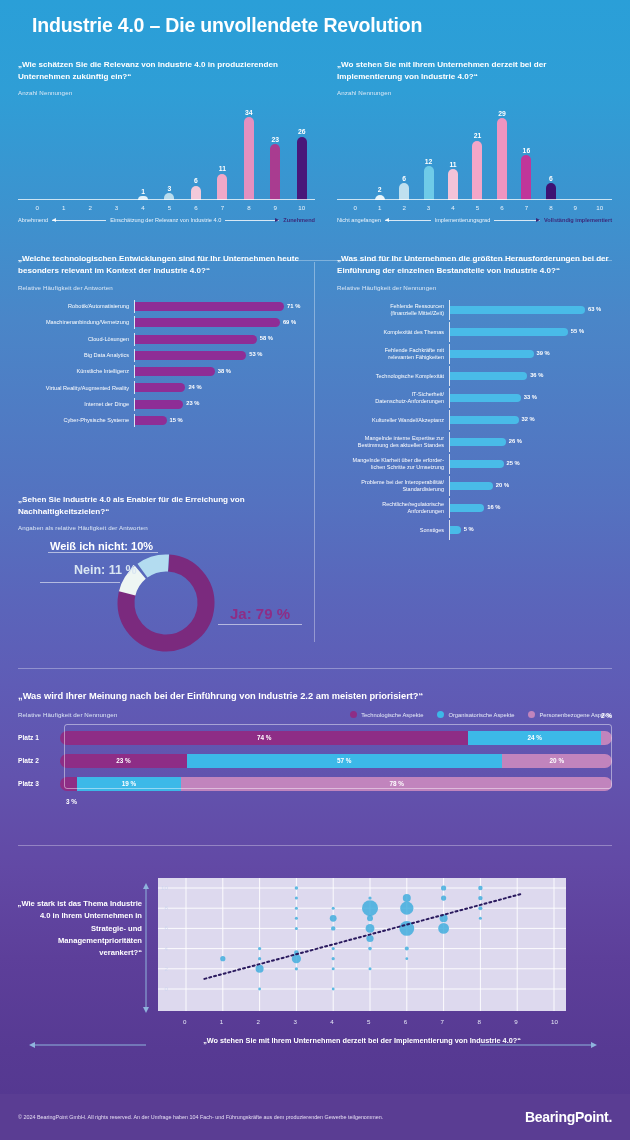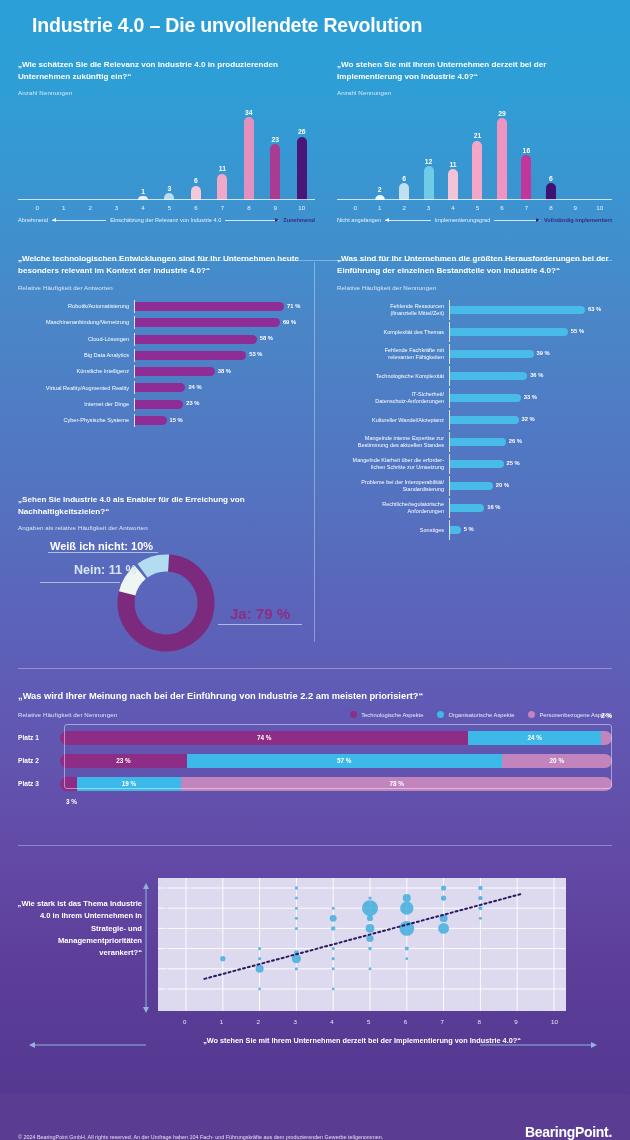--- a/index.html
+++ b/index.html
@@ -131,21 +131,21 @@
             text-align:right; font-size:7.6px; font-weight:bold;
             line-height:1.62; color:#ffffff; }
   .scytick { position:absolute; right:0; font-size:6.2px; color:#cfd6ee;
              text-align:right; width:14px; }
   .scxtick { position:absolute; font-size:6.2px; color:#e6e9f7; }
   .scxcap { position:absolute; left:158px; width:408px; text-align:center;
             font-size:7.3px; font-weight:bold; line-height:1.5; color:#fff; }
 
   
   .footer { position:absolute; left:0; right:0; bottom:0; height:46px;
-            background:#5a3d93; display:flex; align-items:flex-end;
+            background:#5a3d93; display:flex; align-items:center;
             justify-content:space-between; padding:0 18px; }
   .foottext { font-size:5.4px; color:#e4dcf2; }
   .brand { font-size:14px; font-weight:bold; color:#ffffff;
            letter-spacing:-.3px; }
   .brand .dot { color:#ffffff; }
 </style>
 </head>
 <body>
 
 <div class="wrap">

